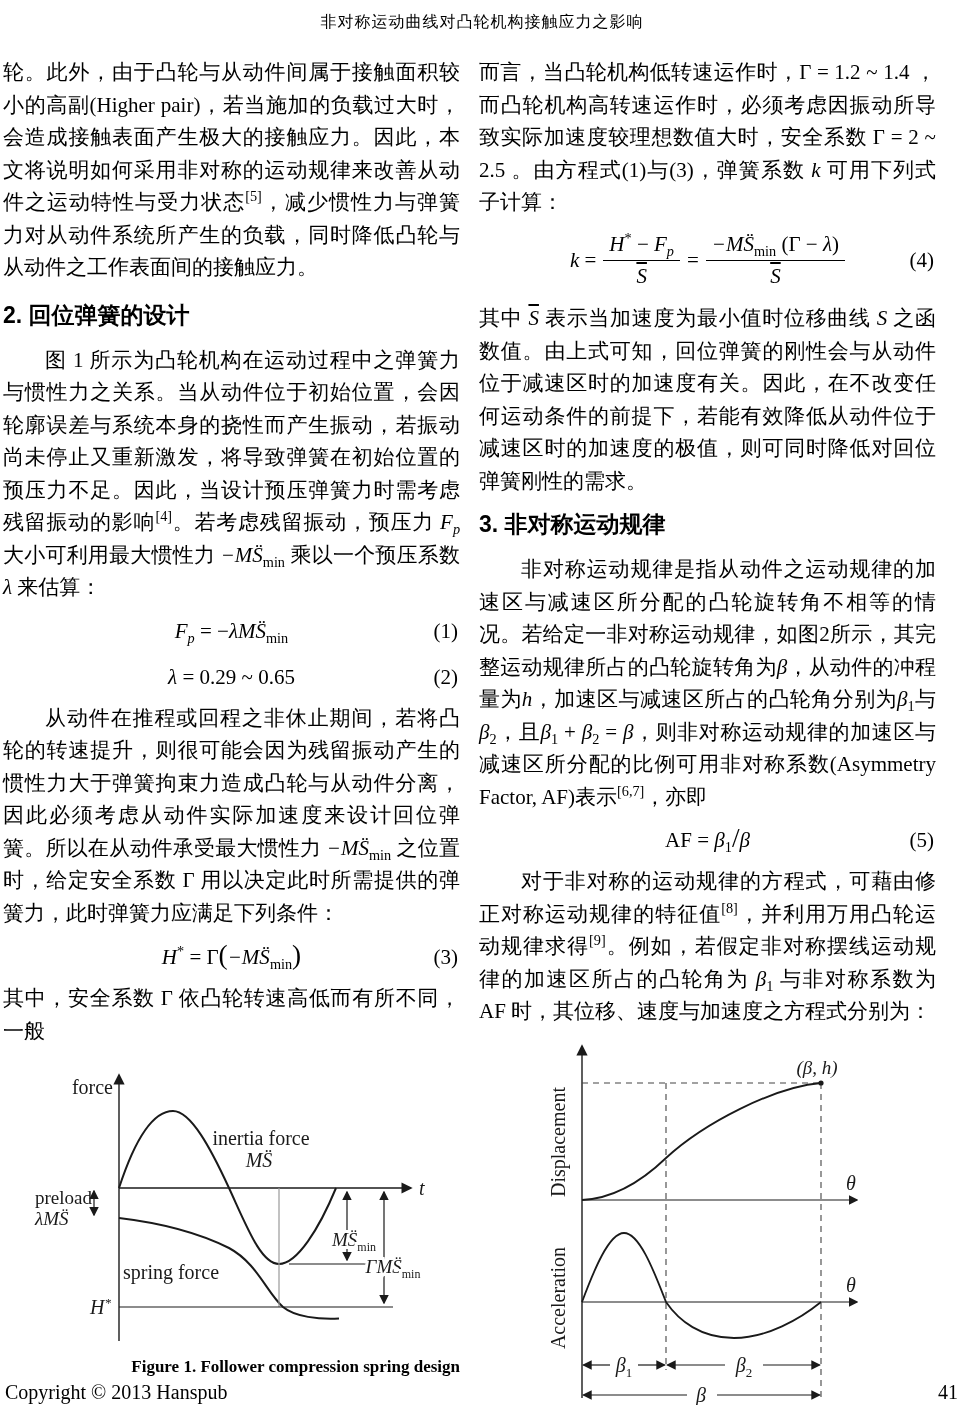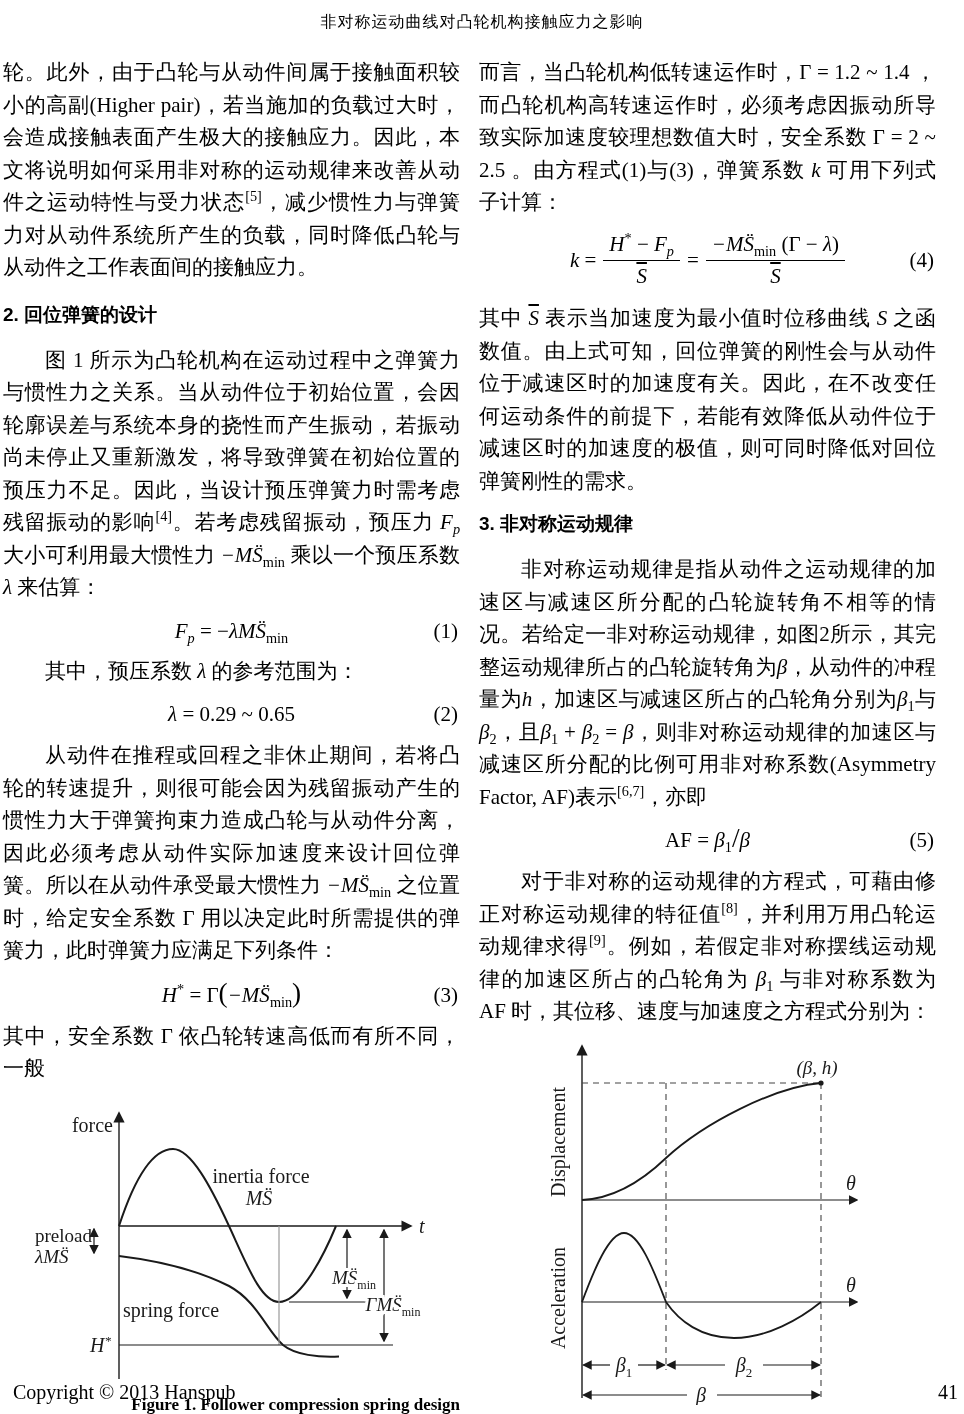--- a/index.html
+++ b/index.html
@@ -7,21 +7,21 @@
   body { font-family: "Liberation Serif", "DejaVu Serif", serif; font-size: 21px; position: relative; }
 
   .page-title { text-align: center; padding-top: 12px; height: 56px; font-size: 16px; letter-spacing: 1px; }
 
   .columns { display: flex; gap: 19px; padding: 0 5px 0 3px; }
   .col { width: 457px; }
 
   p.body-par { line-height: 32.5px; text-align: justify; }
   p.indent { text-indent: 2em; }
 
-  h2.sec { font-family: "Liberation Sans", "DejaVu Sans", sans-serif; font-weight: bold; font-size: 19px; line-height: 30px; margin: 16px 0 14px 0; }
+  h2.sec { font-family: "Liberation Sans", "DejaVu Sans", sans-serif; font-weight: bold; font-size: 23px; line-height: 30px; margin: 16px 0 14px 0; }
   .col-right h2.sec { margin: 12px 0 14px 0; }
 
   .equation { position: relative; text-align: center; line-height: 38px; margin: 8px 0 5px 0; }
   .equation .eq-no { position: absolute; right: 2px; top: 50%; transform: translateY(-50%); font-style: normal; }
   .eq4 { margin: 8px 0; padding: 4px 0; }
   .eq-flex { display: inline-flex; align-items: center; gap: 7px; }
 
   .frac { display: inline-flex; flex-direction: column; vertical-align: middle; text-align: center; line-height: 1.3; }
   .frac .fnum { padding: 0 6px 2px 6px; }
   .frac .fden { border-top: 1.6px solid #000; padding: 2px 6px 0 6px; }
@@ -34,42 +34,41 @@
   .s-iovl { font-style: italic; text-decoration: overline; }
   .s-big { font-size: 1.3em; line-height: 0; }
 
   .figure-block { margin-top: 14px; }
   .fig-caption { text-align: right; margin-top: 4px; }
   .fig-caption .cap-en { font-weight: bold; font-size: 17px; line-height: 22px; display: block; }
 
   svg text { font-family: "Liberation Serif", "DejaVu Serif", serif; fill: #1a1a1a; }
   .halo { paint-order: stroke; stroke: #ffffff; stroke-width: 6px; }
 
-  .footer { position: absolute; left: 13px; right: 6px; bottom: 10px; display: flex; justify-content: space-between; font-size: 20px; }
+  .footer { position: absolute; left: 5px; right: 6px; bottom: 10px; display: flex; justify-content: space-between; font-size: 20px; }
 </style>
 </head>
 <body>
 
 <div class="page-title">非对称运动曲线对凸轮机构接触应力之影响</div>
 
 <div class="columns">
 
   <div class="col col-left">
     <p class="body-par"><span>轮。此外，由于凸轮与从动件间属于接触面积较小的高副(Higher pair)，若当施加的负载过大时，会造成接触表面产生极大的接触应力。因此，本文将说明如何采用非对称的运动规律来改善从动件之运动特性与受力状态</span><span class="s-sup">[5]</span><span>，减少惯性力与弹簧力对从动件系统所产生的负载，同时降低凸轮与从动件之工作表面间的接触应力。</span></p>
 
     <h2 class="sec">2. 回位弹簧的设计</h2>
 
     <p class="body-par indent"><span>图 1 所示为凸轮机构在运动过程中之弹簧力与惯性力之关系。当从动件位于初始位置，会因轮廓误差与系统本身的挠性而产生振动，若振动尚未停止又重新激发，将导致弹簧在初始位置的预压力不足。因此，当设计预压弹簧力时需考虑残留振动的影响</span><span class="s-sup">[4]</span><span>。若考虑残留振动，预压力 </span><span class="s-i">F</span><span class="s-isub">p</span><span> 大小可利用最大惯性力 </span><span class="s-i">−MS̈</span><span class="s-sub">min</span><span> 乘以一个预压系数 </span><span class="s-i">λ</span><span> 来估算：</span></p>
 
     <div class="equation">
       <span class="eq-body"><span class="s-i">F</span><span class="s-isub">p</span><span> = −</span><span class="s-i">λMS̈</span><span class="s-sub">min</span></span>
       <span class="eq-no">(1)</span>
     </div>
 
-    <p class="body-par indent"><span>其中，预压系数 </span><span class="s-i">λ</span><span> 的参考范围为：</span></p>
 
     <div class="equation">
       <span class="eq-body"><span class="s-i">λ</span><span> = 0.29 ~ 0.65</span></span>
       <span class="eq-no">(2)</span>
     </div>
 
     <p class="body-par indent" style="margin-top:6px"><span>从动件在推程或回程之非休止期间，若将凸轮的转速提升，则很可能会因为残留振动产生的惯性力大于弹簧拘束力造成凸轮与从动件分离，因此必须考虑从动件实际加速度来设计回位弹簧。所以在从动件承受最大惯性力 </span><span class="s-i">−MS̈</span><span class="s-sub">min</span><span> 之位置时，给定安全系数 Γ 用以决定此时所需提供的弹簧力，此时弹簧力应满足下列条件：</span></p>
 
     <div class="equation" style="line-height:40px">
       <span class="eq-body"><span class="s-i">H</span><span class="s-sup">*</span><span> = Γ</span><span class="s-big">(</span><span class="s-i">−MS̈</span><span class="s-sub">min</span><span class="s-big">)</span></span>

